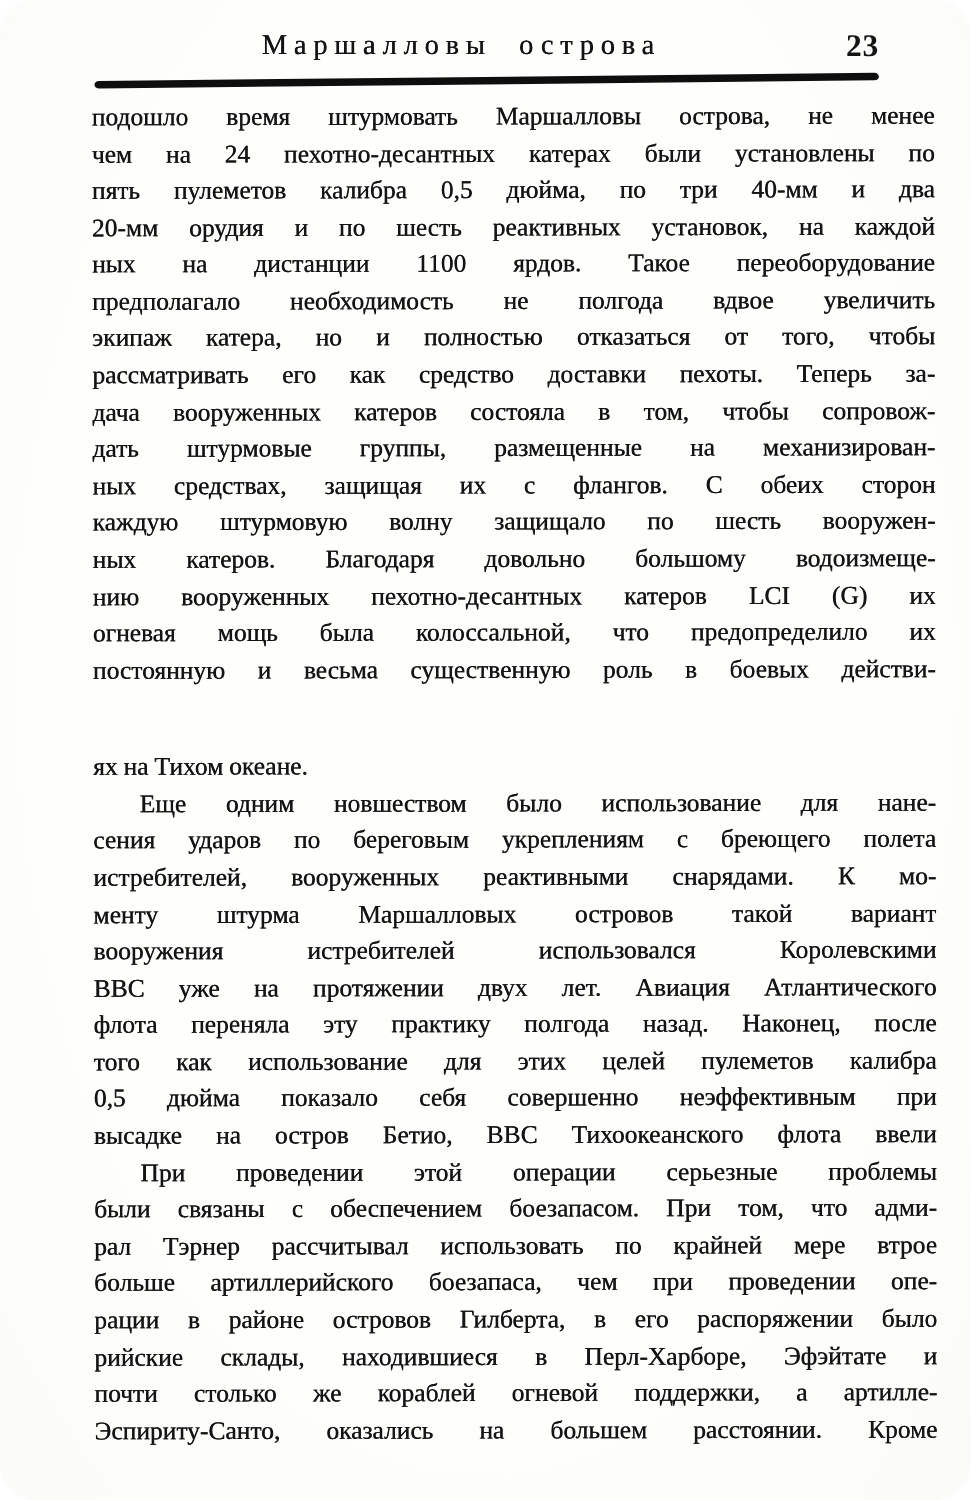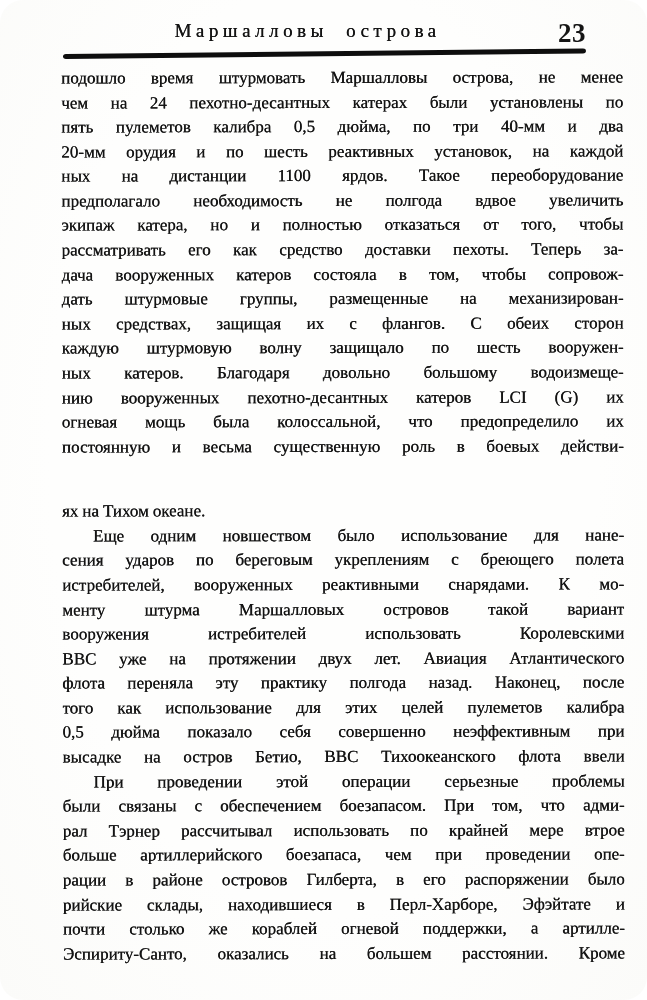--- a/index.html
+++ b/index.html
@@ -34,21 +34,21 @@
     font-size: 19px;
     letter-spacing: 4.5px;
     word-spacing: 9px;
     white-space: nowrap;
     text-shadow: 0.25px 0 0 #141414;
   }
   .page-number {
     position: absolute;
     right: 0;
     top: -2px;
-    font-size: 27px;
+    font-size: 21px;
     font-weight: bold;
     letter-spacing: 0.5px;
   }
   .header-rule {
     position: absolute;
     top: 54px;
     left: 63px;
     width: 523px;
     height: 5px;
     background: #0e0e0e;
@@ -116,21 +116,21 @@
         <div class="line">нию вооруженных пехотно-десантных катеров LCI (G) их</div>
         <div class="line">огневая мощь была колоссальной, что предопределило их</div>
         <div class="line">постоянную и весьма существенную роль в боевых действи-</div>
         <div class="line para-last">ях на Тихом океане.</div>
       </div>
       <div class="paragraph">
         <div class="line indent">Еще одним новшеством было использование для нане-</div>
         <div class="line">сения ударов по береговым укреплениям с бреющего полета</div>
         <div class="line">истребителей, вооруженных реактивными снарядами. К мо-</div>
         <div class="line">менту штурма Маршалловых островов такой вариант</div>
-        <div class="line">вооружения истребителей использовать Королевскими</div>
+        <div class="line">вооружения истребителей использовался Королевскими</div>
         <div class="line">ВВС уже на протяжении двух лет. Авиация Атлантического</div>
         <div class="line">флота переняла эту практику полгода назад. Наконец, после</div>
         <div class="line">того как использование для этих целей пулеметов калибра</div>
         <div class="line">0,5 дюйма показало себя совершенно неэффективным при</div>
         <div class="line">высадке на остров Бетио, ВВС Тихоокеанского флота ввели</div>
       </div>
       <div class="paragraph">
         <div class="line indent">При проведении этой операции серьезные проблемы</div>
         <div class="line">были связаны с обеспечением боезапасом. При том, что адми-</div>
         <div class="line">рал Тэрнер рассчитывал использовать по крайней мере втрое</div>

